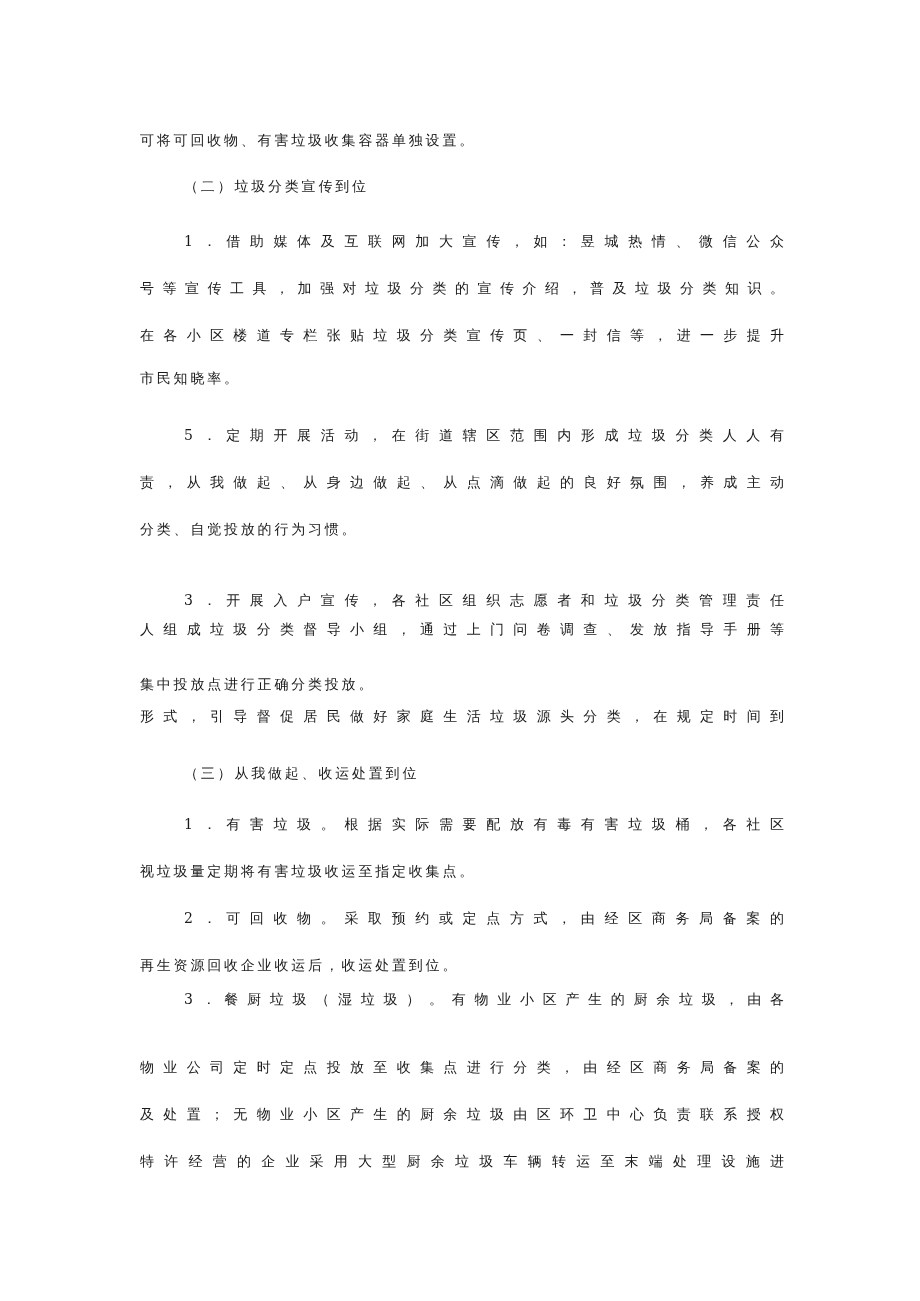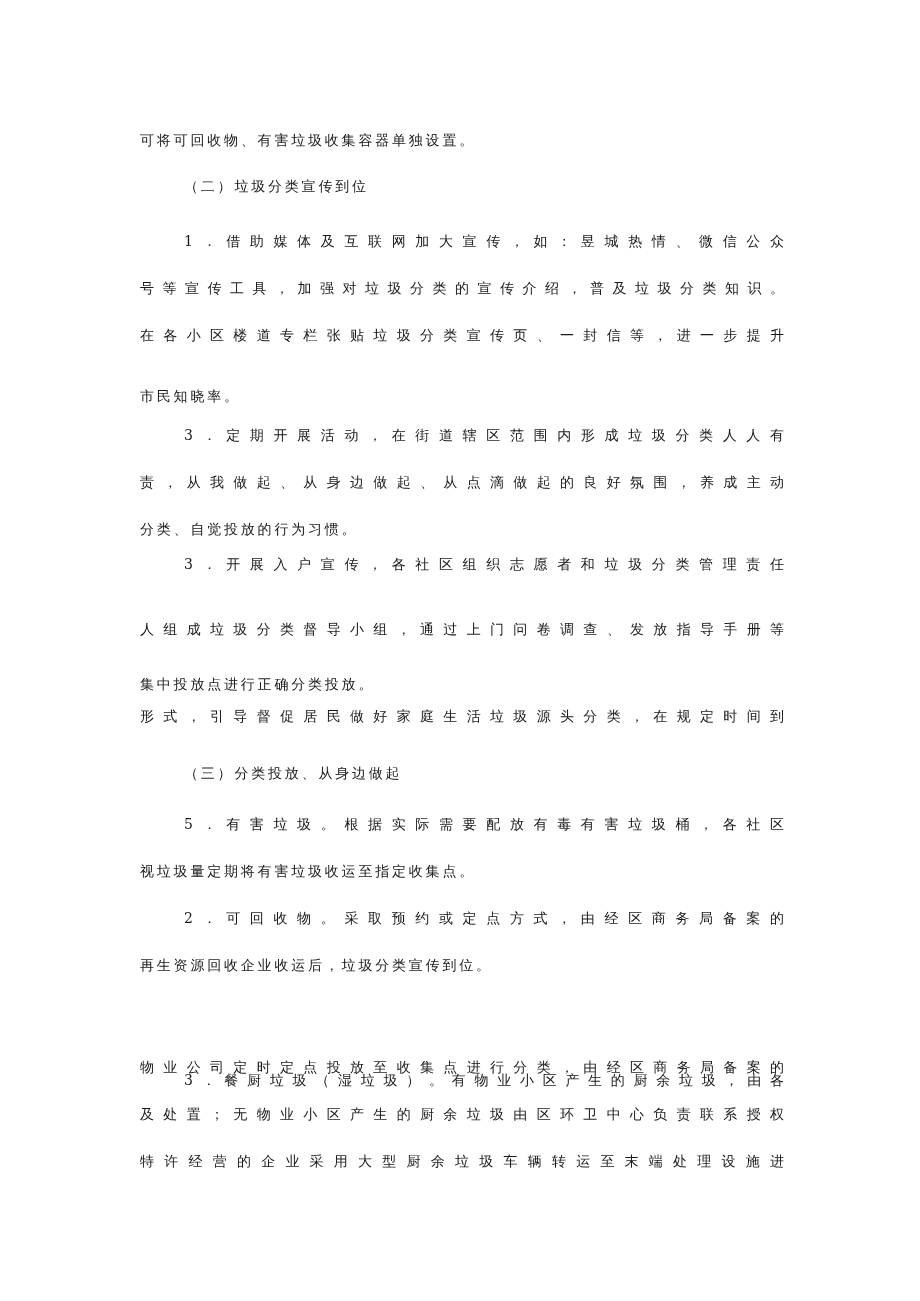--- a/index.html
+++ b/index.html
@@ -44,36 +44,36 @@
 <body>
 
 <div class="page">
   <div class="line" style="top:124px">可将可回收物、有害垃圾收集容器单独设置。</div>
 
   <div class="line indent-h" style="top:170px">（二）垃圾分类宣传到位</div>
 
   <div class="line justify indent-n" style="top:225px">1．借助媒体及互联网加大宣传，如：昱城热情、微信公众</div>
   <div class="line justify" style="top:272px">号等宣传工具，加强对垃圾分类的宣传介绍，普及垃圾分类知识。</div>
   <div class="line justify" style="top:319px">在各小区楼道专栏张贴垃圾分类宣传页、一封信等，进一步提升</div>
-  <div class="line" style="top:380px">市民知晓率。</div>
+  <div class="line" style="top:362px">市民知晓率。</div>
 
-  <div class="line justify indent-n" style="top:419px">3．定期开展活动，在街道辖区范围内形成垃圾分类人人有</div>
+  <div class="line justify indent-n" style="top:419px">5．定期开展活动，在街道辖区范围内形成垃圾分类人人有</div>
   <div class="line justify" style="top:466px">责，从我做起、从身边做起、从点滴做起的良好氛围，养成主动</div>
   <div class="line" style="top:513px">分类、自觉投放的行为习惯。</div>
 
-  <div class="line justify indent-n" style="top:548px">3．开展入户宣传，各社区组织志愿者和垃圾分类管理责任</div>
+  <div class="line justify indent-n" style="top:584px">3．开展入户宣传，各社区组织志愿者和垃圾分类管理责任</div>
   <div class="line justify" style="top:613px">人组成垃圾分类督导小组，通过上门问卷调查、发放指导手册等</div>
   <div class="line justify" style="top:700px">形式，引导督促居民做好家庭生活垃圾源头分类，在规定时间到</div>
   <div class="line" style="top:668px">集中投放点进行正确分类投放。</div>
 
-  <div class="line indent-h" style="top:757px">（三）分类投放、从身边做起</div>
+  <div class="line indent-h" style="top:757px">（三）从我做起、收运处置到位</div>
 
-  <div class="line justify indent-n" style="top:808px">5．有害垃圾。根据实际需要配放有毒有害垃圾桶，各社区</div>
+  <div class="line justify indent-n" style="top:808px">1．有害垃圾。根据实际需要配放有毒有害垃圾桶，各社区</div>
   <div class="line" style="top:855px">视垃圾量定期将有害垃圾收运至指定收集点。</div>
 
   <div class="line justify indent-n" style="top:902px">2．可回收物。采取预约或定点方式，由经区商务局备案的</div>
-  <div class="line" style="top:949px">再生资源回收企业收运后，垃圾分类宣传到位。</div>
+  <div class="line" style="top:949px">再生资源回收企业收运后，收运处置到位。</div>
 
-  <div class="line justify indent-n" style="top:1064px">3．餐厨垃圾（湿垃圾）。有物业小区产生的厨余垃圾，由各</div>
+  <div class="line justify indent-n" style="top:983px">3．餐厨垃圾（湿垃圾）。有物业小区产生的厨余垃圾，由各</div>
   <div class="line justify" style="top:1051px">物业公司定时定点投放至收集点进行分类，由经区商务局备案的</div>
   <div class="line justify" style="top:1098px">及处置；无物业小区产生的厨余垃圾由区环卫中心负责联系授权</div>
   <div class="line justify" style="top:1145px">特许经营的企业采用大型厨余垃圾车辆转运至末端处理设施进</div>
 </div>
 
 </body></html>

